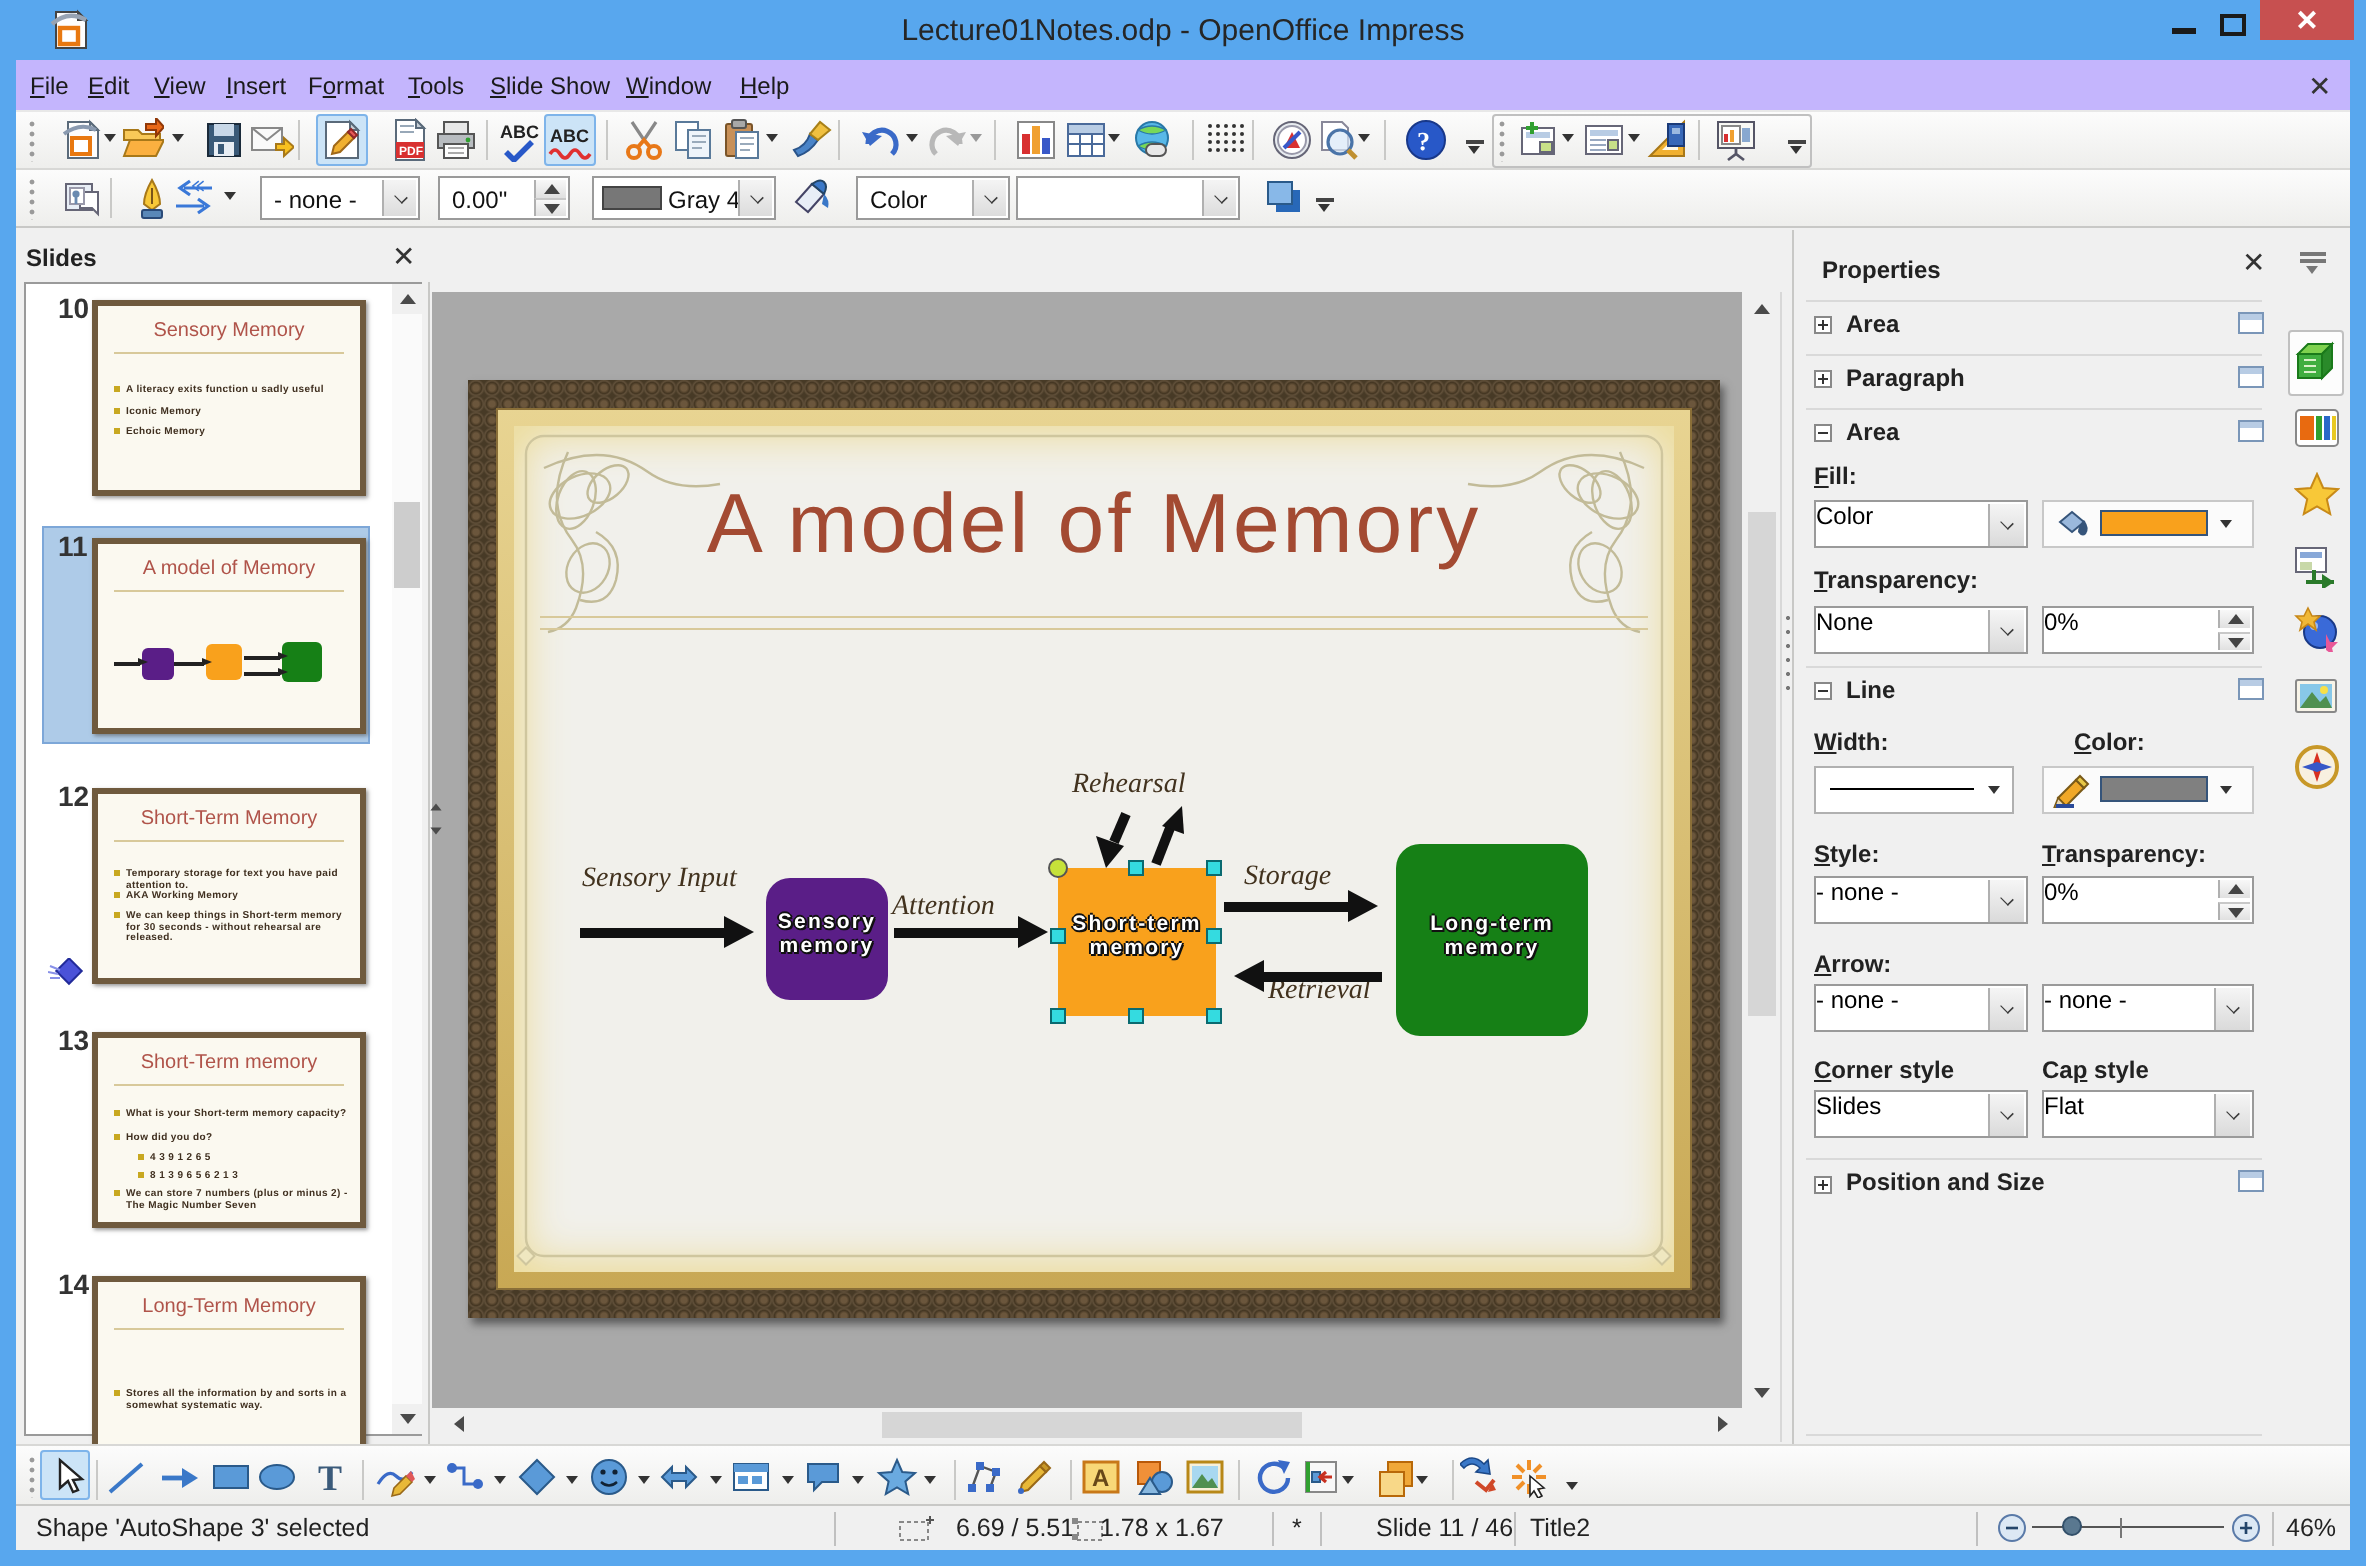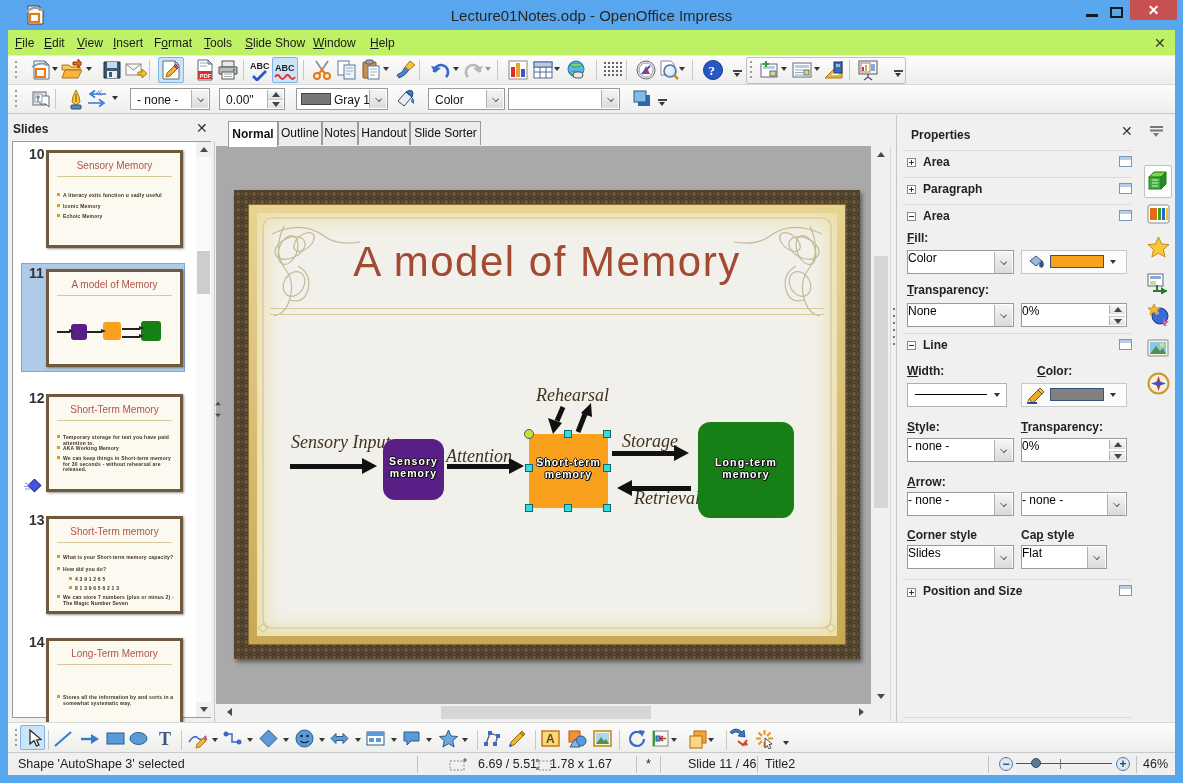--- a/index.html
+++ b/index.html
@@ -9,21 +9,21 @@
 .abs { position:absolute; }
 
 
 #titlebar { position:absolute; left:0; top:0; width:1183px; height:30px; background:#58a7ee; }
 #titletext { position:absolute; top:7px; width:100%; text-align:center; font-size:15px; color:#262626; }
 #mini { position:absolute; left:1086px; top:14px; width:12px; height:3px; background:#1a1a1a; }
 #maxi { position:absolute; left:1110px; top:7px; width:13px; height:11px; border:2px solid #1a1a1a; }
 #closebtn { position:absolute; left:1130px; top:0px; width:47px; height:20px; background:#c75050; color:#fff; text-align:center; font-size:14px; line-height:20px; font-weight:bold; }
 
 
-#menubar { position:absolute; left:8px; top:30px; width:1167px; height:26px; background:#bef264; border-bottom:1px solid #e8e8e8; }
+#menubar { position:absolute; left:8px; top:30px; width:1167px; height:26px; background:#c4b5fd; border-bottom:1px solid #e8e8e8; }
 .menuitem { position:absolute; top:6px; font-size:12px; color:#1a1a1a; }
 .menuitem u { text-decoration:underline; }
 #docclose { position:absolute; left:1146px; top:5px; font-size:14px; color:#333; }
 
 
 #tb1 { position:absolute; left:8px; top:56px; width:1167px; height:29px; background:linear-gradient(#fcfcfc,#eeeeec); border-bottom:1px solid #d8d8d6; }
 #tb2 { position:absolute; left:8px; top:85px; width:1167px; height:29px; background:linear-gradient(#fcfcfc,#eeeeec); border-bottom:1px solid #c8c8c6; }
 .grip { position:absolute; left:6px; top:4px; width:5px; height:21px;
   background-image:radial-gradient(circle at 2px 2px,#9a9a9a 1px, transparent 1.4px);
   background-size:5px 5px; }
@@ -78,21 +78,21 @@
   background-image:radial-gradient(circle at 4px 4px, #6b563c 1.5px, #443622 2.8px, #61503a 3.6px, #473a26 4.5px);
   background-size:8px 8px; box-shadow:2px 3px 4px rgba(60,60,60,0.7); }
 #slide .goldband { position:absolute; left:14px; top:14px; right:14px; bottom:14px; background:linear-gradient(#e8d492,#c8a854); box-shadow: inset 0 0 0 1px #8a6f38; }
 #slide .inner { position:absolute; left:23px; top:23px; right:23px; bottom:23px; background:#f1f0eb;
   box-shadow: inset 0 0 20px 6px #ecdc9c; }
 #slidetitle { position:absolute; left:0; top:48px; width:100%; text-align:center; font-size:42px; letter-spacing:1.5px; color:#a34a32; }
 .tline { position:absolute; left:36px; right:36px; height:1px; background:#d8c99a; }
 
 
 .dbox { position:absolute; border-radius:12px; color:#fff; font-weight:bold; font-size:10.5px; text-align:center; letter-spacing:1.1px; text-shadow:1px 0 0 #111, -1px 0 0 #111, 0 1px 0 #111, 0 -1px 0 #111, 1px 1px 0 #111; }
-.dlabel { position:absolute; font-family:"Liberation Serif", serif; font-style:italic; font-size:18px; color:#42321e; }
+.dlabel { position:absolute; font-family:"Liberation Serif", serif; font-style:italic; font-size:14px; color:#42321e; }
 .harrow { position:absolute; height:5px; background:#111; }
 .harrow:after { content:""; position:absolute; right:-14px; top:-6px; border-left:15px solid #111; border-top:8.5px solid transparent; border-bottom:8.5px solid transparent; }
 .harrowl:after { right:auto; left:-14px; border-left:none; border-right:15px solid #111; }
 .handle { position:absolute; width:8px; height:8px; background:#34dbe0; border:1px solid #0a6a70; }
 
 
 #props { position:absolute; left:896px; top:115px; width:245px; height:630px; background:#f0f0f0; border-left:1px solid #c8c8c6; }
 #props .title { position:absolute; left:14px; top:13px; font-weight:bold; font-size:12px; color:#222; }
 .psep { position:absolute; left:6px; width:228px; height:1px; background:#d9d9d9; }
 .shdr { font-weight:bold; font-size:12px; color:#222; }
@@ -364,21 +364,21 @@
       </div>
     <div class="combo" style="left:211px; top:3px; width:66px;">
         <div class="cbtxt">0.00"</div>
         <div class="spinner abs" style="left:0;top:0;width:100%;height:100%;">
           <div class="upd"></div>
           <div class="dnd"></div>
         </div>
       </div>
     <div class="combo" style="left:288px; top:3px; width:92px;">
         <div class="abs" style="left:4px; top:4px; width:30px; height:12px; background:#777; border:1px solid #444;"></div>
-        <div class="cbtxt" style="left:37px; font-size:12px;">Gray 1</div>
+        <div class="cbtxt" style="left:37px; font-size:12px;">Gray 4</div>
         <div class="cbtn"></div>
       </div>
     <svg class="ticon" style="left:388px;" viewBox="0 0 22 22">
         <path d="M2,13 L10,4 l6,5 l-8,9 Z" fill="#e8eef6" stroke="#446"></path>
         <path d="M10,4 q4,-3 6,-1 q2,2 0,6 Z" fill="#3a78c8" stroke="#246"></path>
         <path d="M16,9 q3,3 2,7 l-3,-2 Z" fill="#3a78c8"></path>
       </svg>
     <div class="combo" style="left:420px; top:3px; width:77px;">
         <div class="cbtxt">Color</div>
         <div class="cbtn"></div>
@@ -453,27 +453,20 @@
       <div class="scrbtn" style="left:0px; top:0px; width:15px; height:15px;">
           <div class="tri triu" style="left:4px; top:5px;"></div>
         </div>
       <div class="abs" style="left:1px; top:109px; width:13px; height:43px; background:#cdcdcd;"></div>
       <div class="scrbtn" style="left:0px; top:560px; width:15px; height:15px;">
           <div class="tri trid" style="left:4px; top:5px;"></div>
         </div>
     </div>
   </div>
 
-  <div id="tabsrow">
-    <div class="tab active" style="left:12px; width:50px; line-height:24px;">Normal</div>
-    <div class="tab" style="left:62px; width:44px; line-height:22px;">Outline</div>
-    <div class="tab" style="left:106px; width:36px; line-height:22px;">Notes</div>
-    <div class="tab" style="left:142px; width:52px; line-height:22px;">Handout</div>
-    <div class="tab" style="left:194px; width:71px; line-height:22px;">Slide Sorter</div>
-  </div>
   <div id="workspace"></div>
   <div id="vscroll">
     <div class="scrbtn" style="left:2px; top:2px; width:15px; height:13px;">
         <div class="tri triu" style="left:4px; top:4px;"></div>
       </div>
     <div class="abs" style="left:3px; top:110px; width:14px; height:252px; background:#d6d6d6;"></div>
     <div class="scrbtn" style="left:2px; top:543px; width:15px; height:13px;">
         <div class="tri trid" style="left:4px; top:5px;"></div>
       </div>
   </div>
@@ -636,21 +629,21 @@
     <div class="pbox" style="left:124px; top:377px; width:106px;">
         <div class="cbtxt">- none -</div>
         <div class="chvbtn"></div>
       </div>
     <div class="plabel" style="left:10px; top:413px;"><u>C</u>orner style</div>
     <div class="plabel" style="left:124px; top:413px;">Ca<u>p</u> style</div>
     <div class="pbox" style="left:10px; top:430px; width:107px;">
         <div class="cbtxt">Slides</div>
         <div class="chvbtn"></div>
       </div>
-    <div class="pbox" style="left:124px; top:430px; width:86px;">
+    <div class="pbox" style="left:124px; top:430px; width:106px;">
         <div class="cbtxt">Flat</div>
         <div class="chvbtn"></div>
       </div>
     <div class="psep" style="top:464px;"></div>
     <div class="expand plus" style="left:10px; top:473px;"></div>
     <div class="shdr abs" style="left:26px; top:469px;">Position and Size</div>
     <div class="dlgicon" style="left:222px; top:470px;"></div>
     <div class="psep" style="top:602px;"></div>
   </div>
   <div id="sidestrip">

